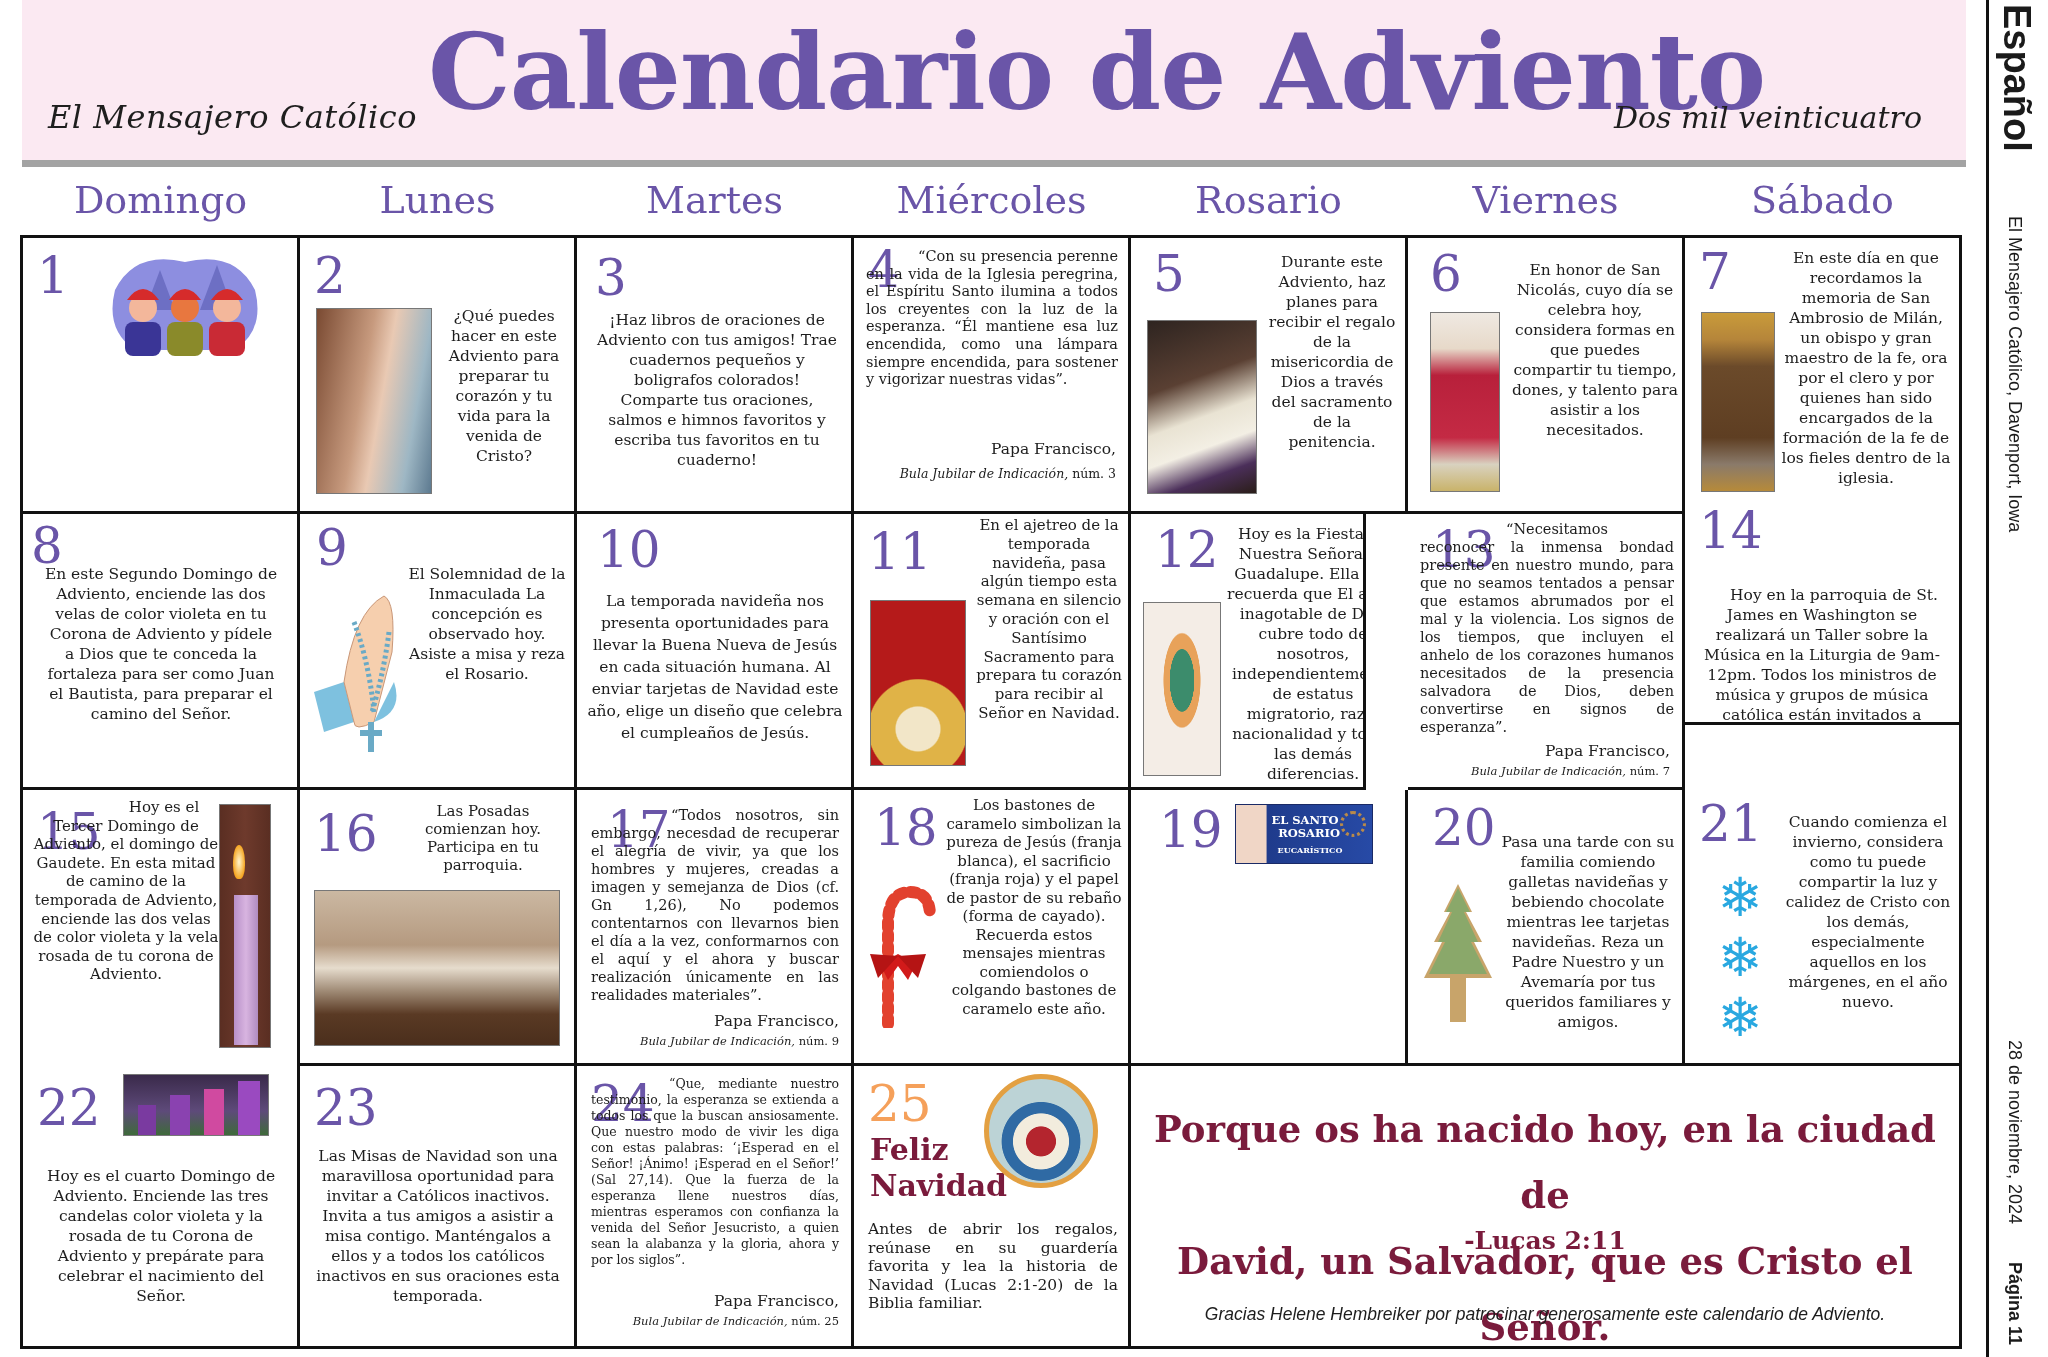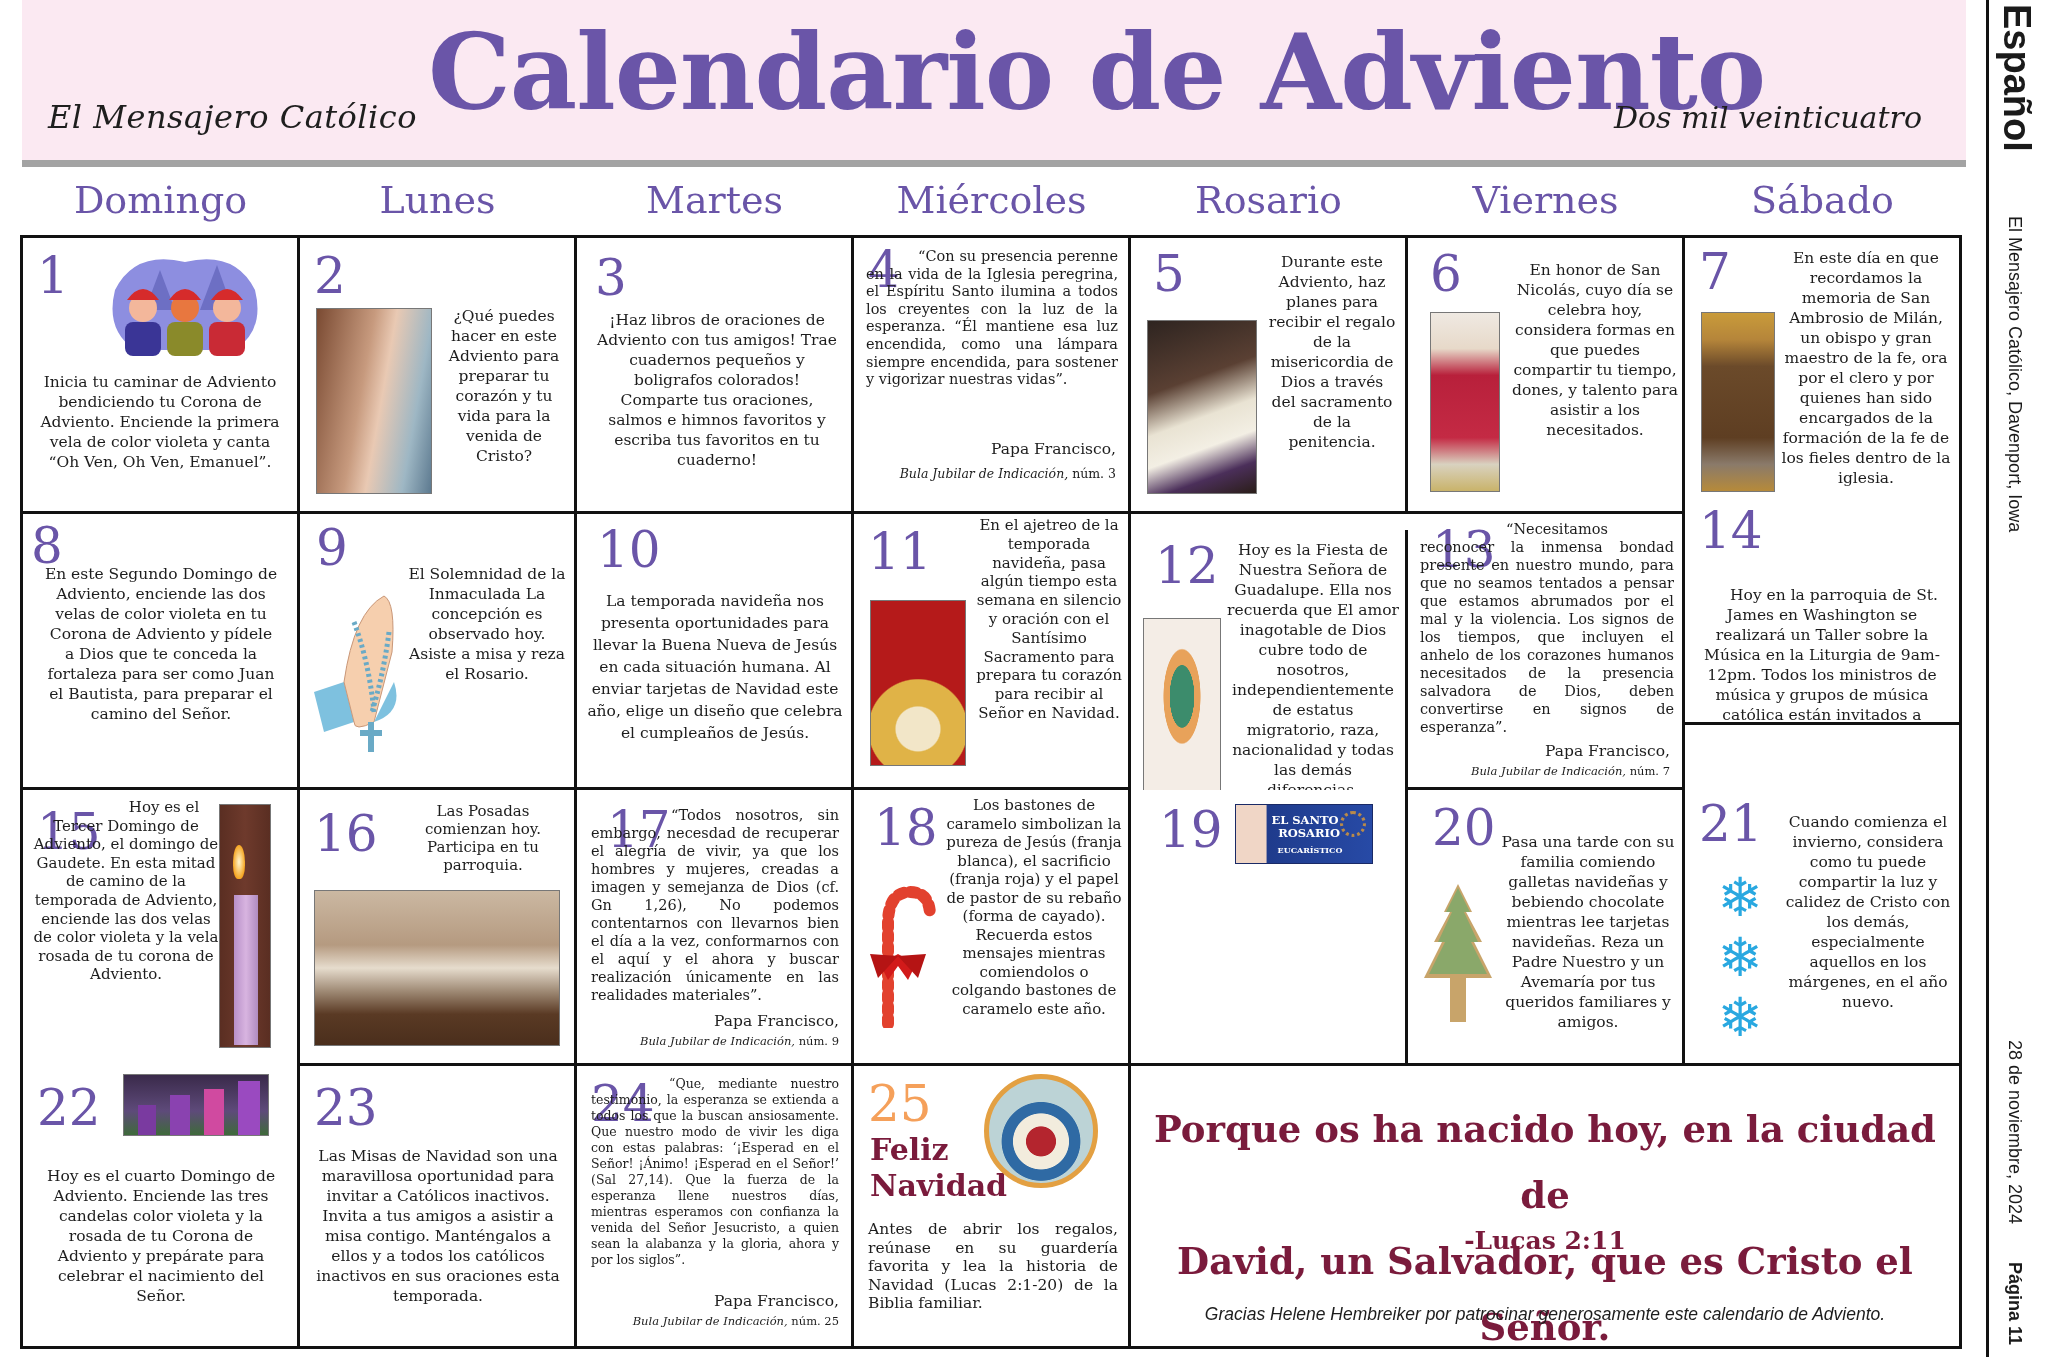--- a/index.html
+++ b/index.html
@@ -101,21 +101,20 @@
       <circle cx="38" cy="58" r="14" fill="#f3b79b"></circle>
         <path d="M22 50 Q38 28 54 50Z" fill="#d62b2b"></path>
       <rect x="20" y="72" width="36" height="34" rx="8" fill="#3a3596"></rect>
       <circle cx="80" cy="58" r="14" fill="#e8773f"></circle>
         <path d="M64 50 Q80 28 96 50Z" fill="#d62b2b"></path>
       <rect x="62" y="72" width="36" height="34" rx="8" fill="#8a8a2a"></rect>
       <circle cx="122" cy="58" r="14" fill="#f3b79b"></circle>
         <path d="M106 50 Q122 28 138 50Z" fill="#d62b2b"></path>
       <rect x="104" y="72" width="36" height="34" rx="8" fill="#c92a35"></rect>
     </svg>
-    <div class="txt" style="left:14px;top:134px;width:246px">Inicia tu caminar de Adviento bendiciendo tu Corona de Adviento.  Enciende la primera vela de color violeta y canta “Oh Ven, Oh Ven,  Emanuel”.</div>
   </div>
 
   <div class="cell" style="left:277px;top:0;width:277px;height:276px">
     <div class="num" style="left:14px;top:10px">2</div>
     <div class="pic" style="left:16px;top:70px;width:116px;height:186px;background:linear-gradient(100deg,#7a4a32 0%,#c79a7e 40%,#e9c9b3 55%,#9eb7c4 80%,#5d7a90 100%)"></div>
     <div class="txt" style="left:138px;top:68px;width:132px">¿Qué puedes hacer en este Adviento para preparar tu corazón y tu vida para la venida de Cristo?</div>
   </div>
 
   <div class="cell" style="left:554px;top:0;width:277px;height:276px">
     <div class="num" style="left:18px;top:12px">3</div>
@@ -170,21 +169,21 @@
     <div class="num" style="left:20px;top:8px">10</div>
     <div class="txt" style="left:10px;top:76px;width:256px;line-height:22px">La temporada navideña nos presenta oportunidades para llevar la Buena Nueva de Jesús en cada situación humana. Al enviar tarjetas de Navidad este año, elige un diseño que celebra el cumpleaños de Jesús.</div>
   </div>
 
   <div class="cell" style="left:831px;top:276px;width:277px;height:276px">
     <div class="num" style="left:14px;top:10px">11</div>
     <div class="pic" style="left:16px;top:86px;width:96px;height:166px;background:radial-gradient(circle at 50% 78%,#f2e6c8 0 16%,#e0b347 17% 36%,#b51a1a 37%),linear-gradient(#a31515,#8a1010)"></div>
     <div class="txt" style="left:122px;top:2px;width:146px;font-size:15px;line-height:18.8px">En el ajetreo de la temporada navideña, pasa algún tiempo esta semana en silencio y oración con el Santísimo Sacramento para prepara tu corazón para recibir al Señor en Navidad.</div>
   </div>
 
-  <div class="cell" style="left:1108px;top:292px;width:277px;height:276px">
+  <div class="cell" style="left:1108px;top:276px;width:235px;height:276px">
     <div class="num" style="left:24px;top:8px">12</div>
     <div class="pic" style="left:12px;top:88px;width:78px;height:174px;background:radial-gradient(ellipse 40% 45% at 50% 45%,#3c8c6c 0 40%,#e8a25a 41% 60%,#f4ede6 62%)"></div>
     <div class="txt" style="left:96px;top:10px;width:172px">Hoy es la Fiesta de Nuestra Señora de Guadalupe. Ella nos recuerda que El amor inagotable de Dios cubre todo de nosotros, independientemente de estatus migratorio, raza, nacionalidad y todas las demás diferencias.</div>
   </div>
 
   <div class="cell" style="left:1385px;top:276px;width:277px;height:276px">
     <div class="num" style="left:24px;top:8px">13</div>
     <div class="txt just" style="left:12px;top:6px;width:254px;font-size:14.5px;line-height:18px;text-indent:86px">“Necesitamos reconocer la inmensa bondad presente en nuestro mundo, para que no seamos tentados a pensar que estamos abrumados por el mal y la violencia. Los signos de los tiempos, que incluyen el anhelo de los corazones humanos necesitados de la presencia salvadora de Dios, deben convertirse en signos de esperanza”.</div>
     <div class="attr" style="right:12px;top:228px">Papa Francisco,</div>
     <div class="src" style="right:12px;top:250px;font-size:11.5px"><i>Bula Jubilar de Indicación,</i> <span>núm. 7</span></div>

